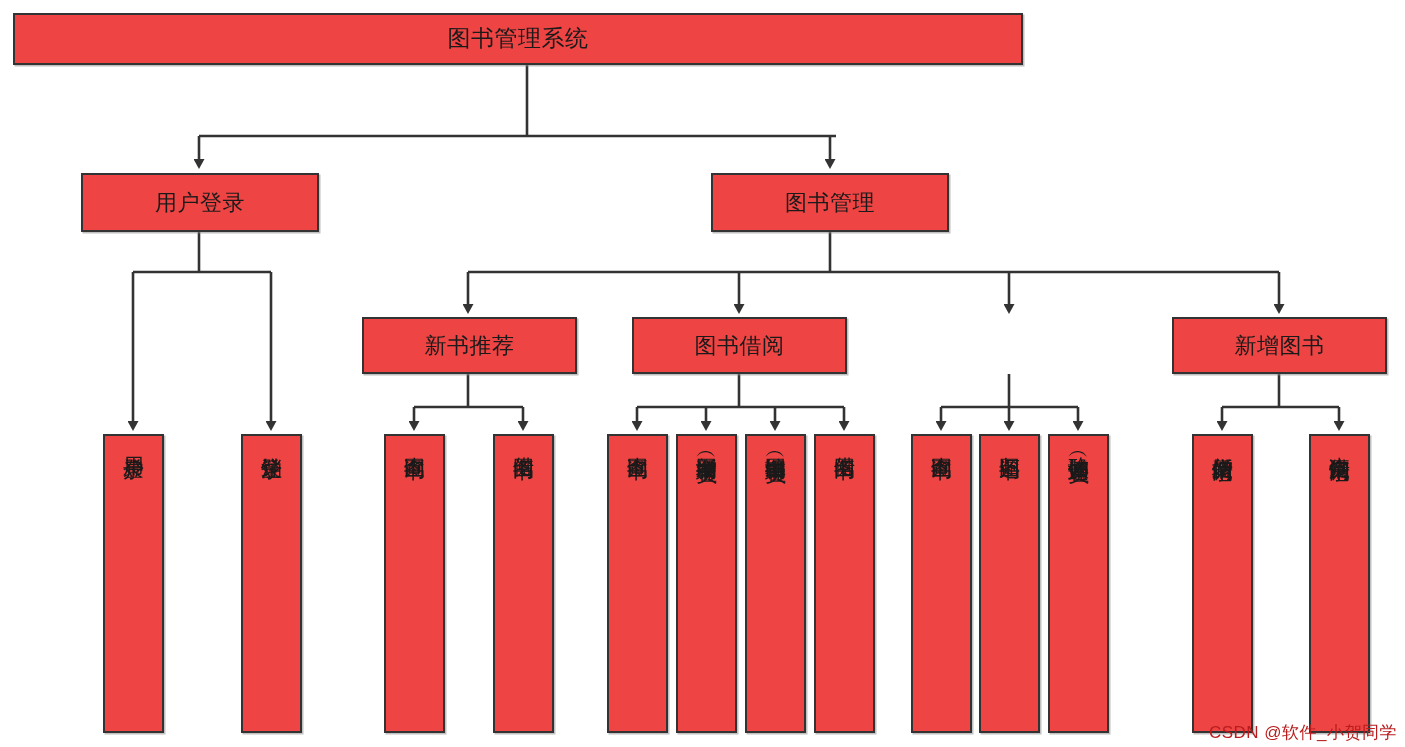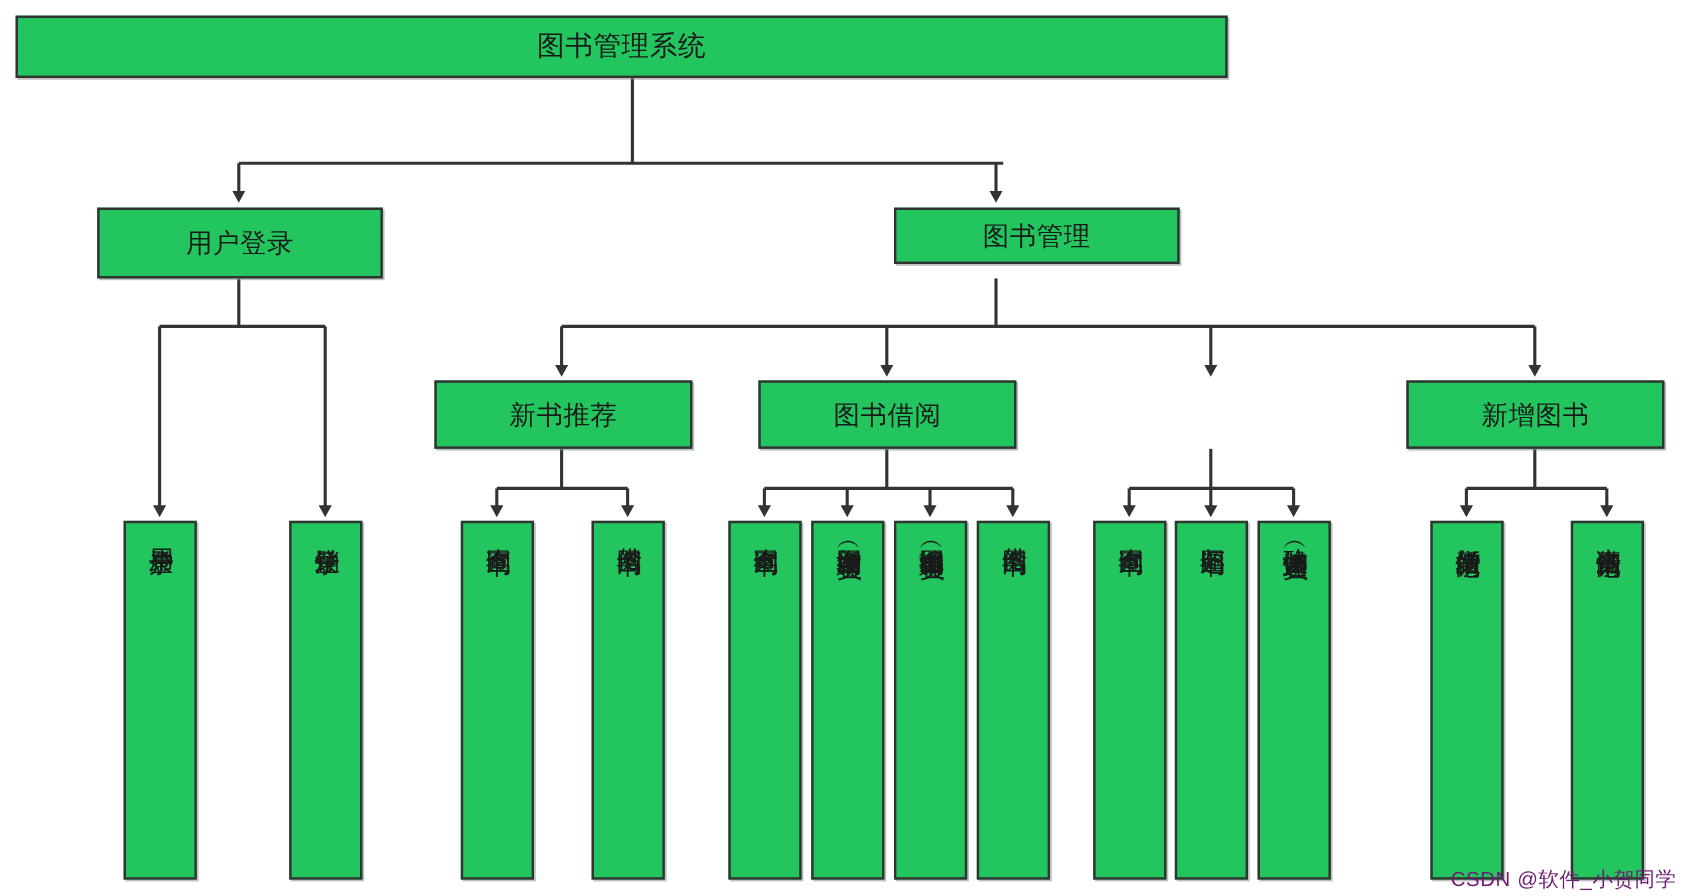--- a/index.html
+++ b/index.html
@@ -23,21 +23,21 @@
     position: absolute;
     left: 0;
     top: 0;
     width: 1405px;
     height: 747px;
     pointer-events: none;
   }
   .node {
     position: absolute;
     box-sizing: border-box;
-    background: #22c55e;
+    background: #ef4444;
     border: 2px solid #333333;
     box-shadow: 1.5px 1.5px 0 0 rgba(140,140,140,0.55);
     display: flex;
     align-items: center;
     justify-content: center;
   }
   .node .label {
     color: #1a1a1a;
     font-size: 22px;
     line-height: 1.18;
@@ -60,21 +60,21 @@
     white-space: normal;
     display: block;
     max-height: 100%;
   }
   .node.root .label { font-size: 23px; }
   #watermark {
     position: absolute;
     right: 8px;
     bottom: 3px;
     font-size: 17px;
-    color: #701a75;
+    color: #b91c1c;
     letter-spacing: 0.5px;
     white-space: nowrap;
     font-family: "Liberation Sans", sans-serif;
   }
 </style>
 </head>
 <body>
 
 <div id="diagram-root">
 
@@ -128,21 +128,21 @@
     </g>
   </svg>
 
   <div class="node root" style="left:13px; top:13px; width:1010px; height:52px;">
     <span class="label">图书管理系统</span>
   </div>
 
   <div class="node" style="left:81px; top:173px; width:238px; height:59px;">
     <span class="label">用户登录</span>
   </div>
-  <div class="node" style="left:711px; top:173px; width:238px; height:47px;margin-left:34px;">
+  <div class="node" style="left:711px; top:173px; width:238px; height:59px;">
     <span class="label">图书管理</span>
   </div>
 
   <div class="node" style="left:362px; top:317px; width:215px; height:57px;">
     <span class="label">新书推荐</span>
   </div>
   <div class="node" style="left:632px; top:317px; width:215px; height:57px;">
     <span class="label">图书借阅</span>
   </div>
   <div class="node" style="left:1172px; top:317px; width:215px; height:57px;">

